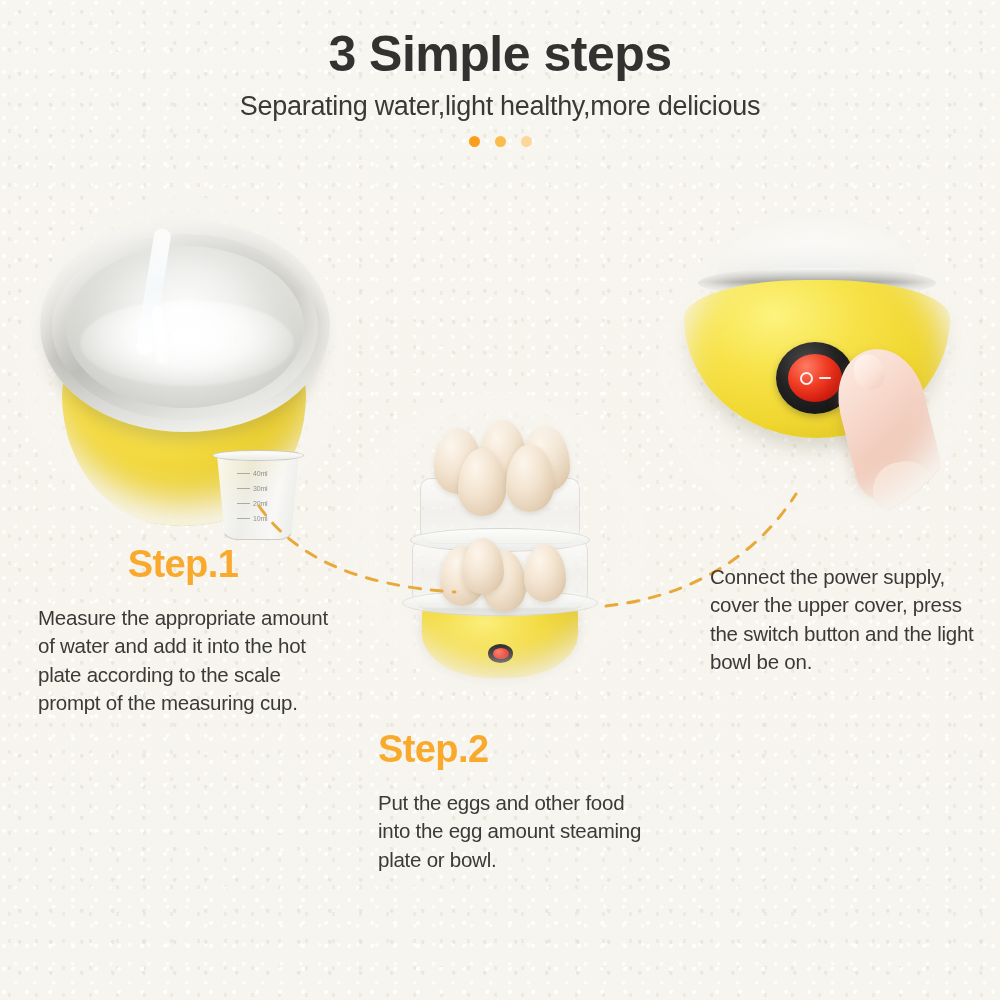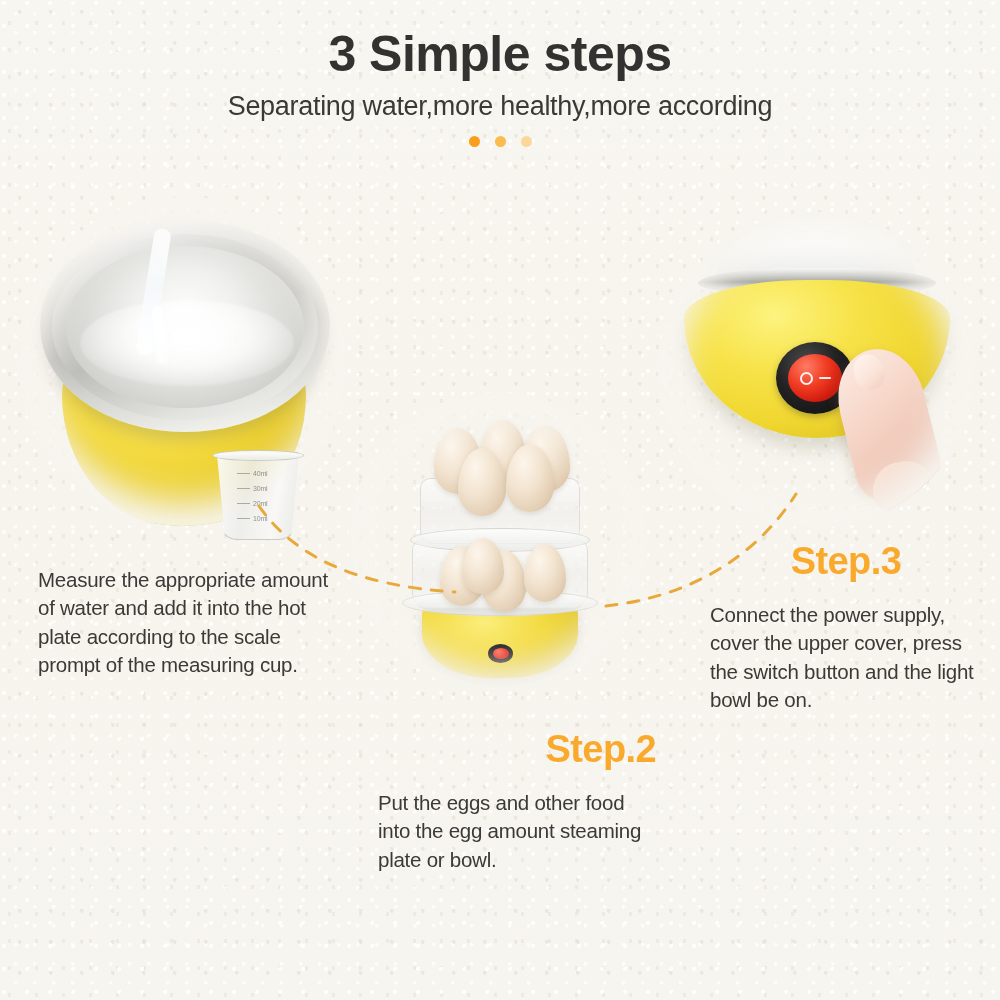--- a/index.html
+++ b/index.html
@@ -236,32 +236,32 @@
     margin-top: 21px;
     font-size: 20.5px;
     line-height: 1.38;
     color: #3b3a37;
     letter-spacing: -.25px;
   }
 
   #step1-block { left: 38px; top: 545px; width: 290px; }
   #step1-block .step-head { text-align: center; }
   #step2-block { left: 378px; top: 730px; width: 278px; }
-  #step2-block .step-head { text-align: right; }
+  #step2-block .step-head { text-align: left; }
   #step3-block { left: 710px; top: 542px; width: 272px; }
   #step3-block .step-head { text-align: center; }
 </style>
 </head>
 <body>
 
 <div class="page">
 
   <div class="header">
     <div class="title">3 Simple steps</div>
-    <div class="subtitle">Separating water,more healthy,more according</div>
+    <div class="subtitle">Separating water,light healthy,more delicious</div>
     <div class="dots">
       <span class="dot" id="d0" style="background: rgb(249, 160, 27);"></span>
       <span class="dot" id="d1" style="background: rgb(251, 188, 79);"></span>
       <span class="dot" id="d2" style="background: rgb(252, 215, 154);"></span>
     </div>
   </div>
 
   <div class="photo" id="photo1">
     <div class="photo-inner">
       <div class="body-yellow"></div>
@@ -339,26 +339,26 @@
 
   <svg class="connector" id="conn1" viewBox="0 0 220 110">
     <path d="M4 6 C 40 58, 104 86, 200 92" fill="none" stroke="#e8a93a" stroke-width="3" stroke-linecap="round" stroke-dasharray="11 11"></path>
   </svg>
 
   <svg class="connector" id="conn2" viewBox="0 0 220 130">
     <path d="M6 116 C 78 108, 150 76, 196 4" fill="none" stroke="#e8a93a" stroke-width="3" stroke-linecap="round" stroke-dasharray="11 11"></path>
   </svg>
 
   <div class="step-block" id="step1-block">
+    <div class="step-head">Step.1</div>
     <div class="step-body">Measure the appropriate amount of water and add it into the hot plate according to the scale prompt of the measuring cup.</div>
   </div>
 
   <div class="step-block" id="step2-block">
     <div class="step-head">Step.2</div>
     <div class="step-body">Put the eggs and other food into the egg amount steaming plate or bowl.</div>
   </div>
 
   <div class="step-block" id="step3-block">
-    <div class="step-head">Step.3</div>
     <div class="step-body">Connect the power supply, cover the upper cover, press the switch button and the light bowl be on.</div>
   </div>
 
 </div>
 
 </body></html>

